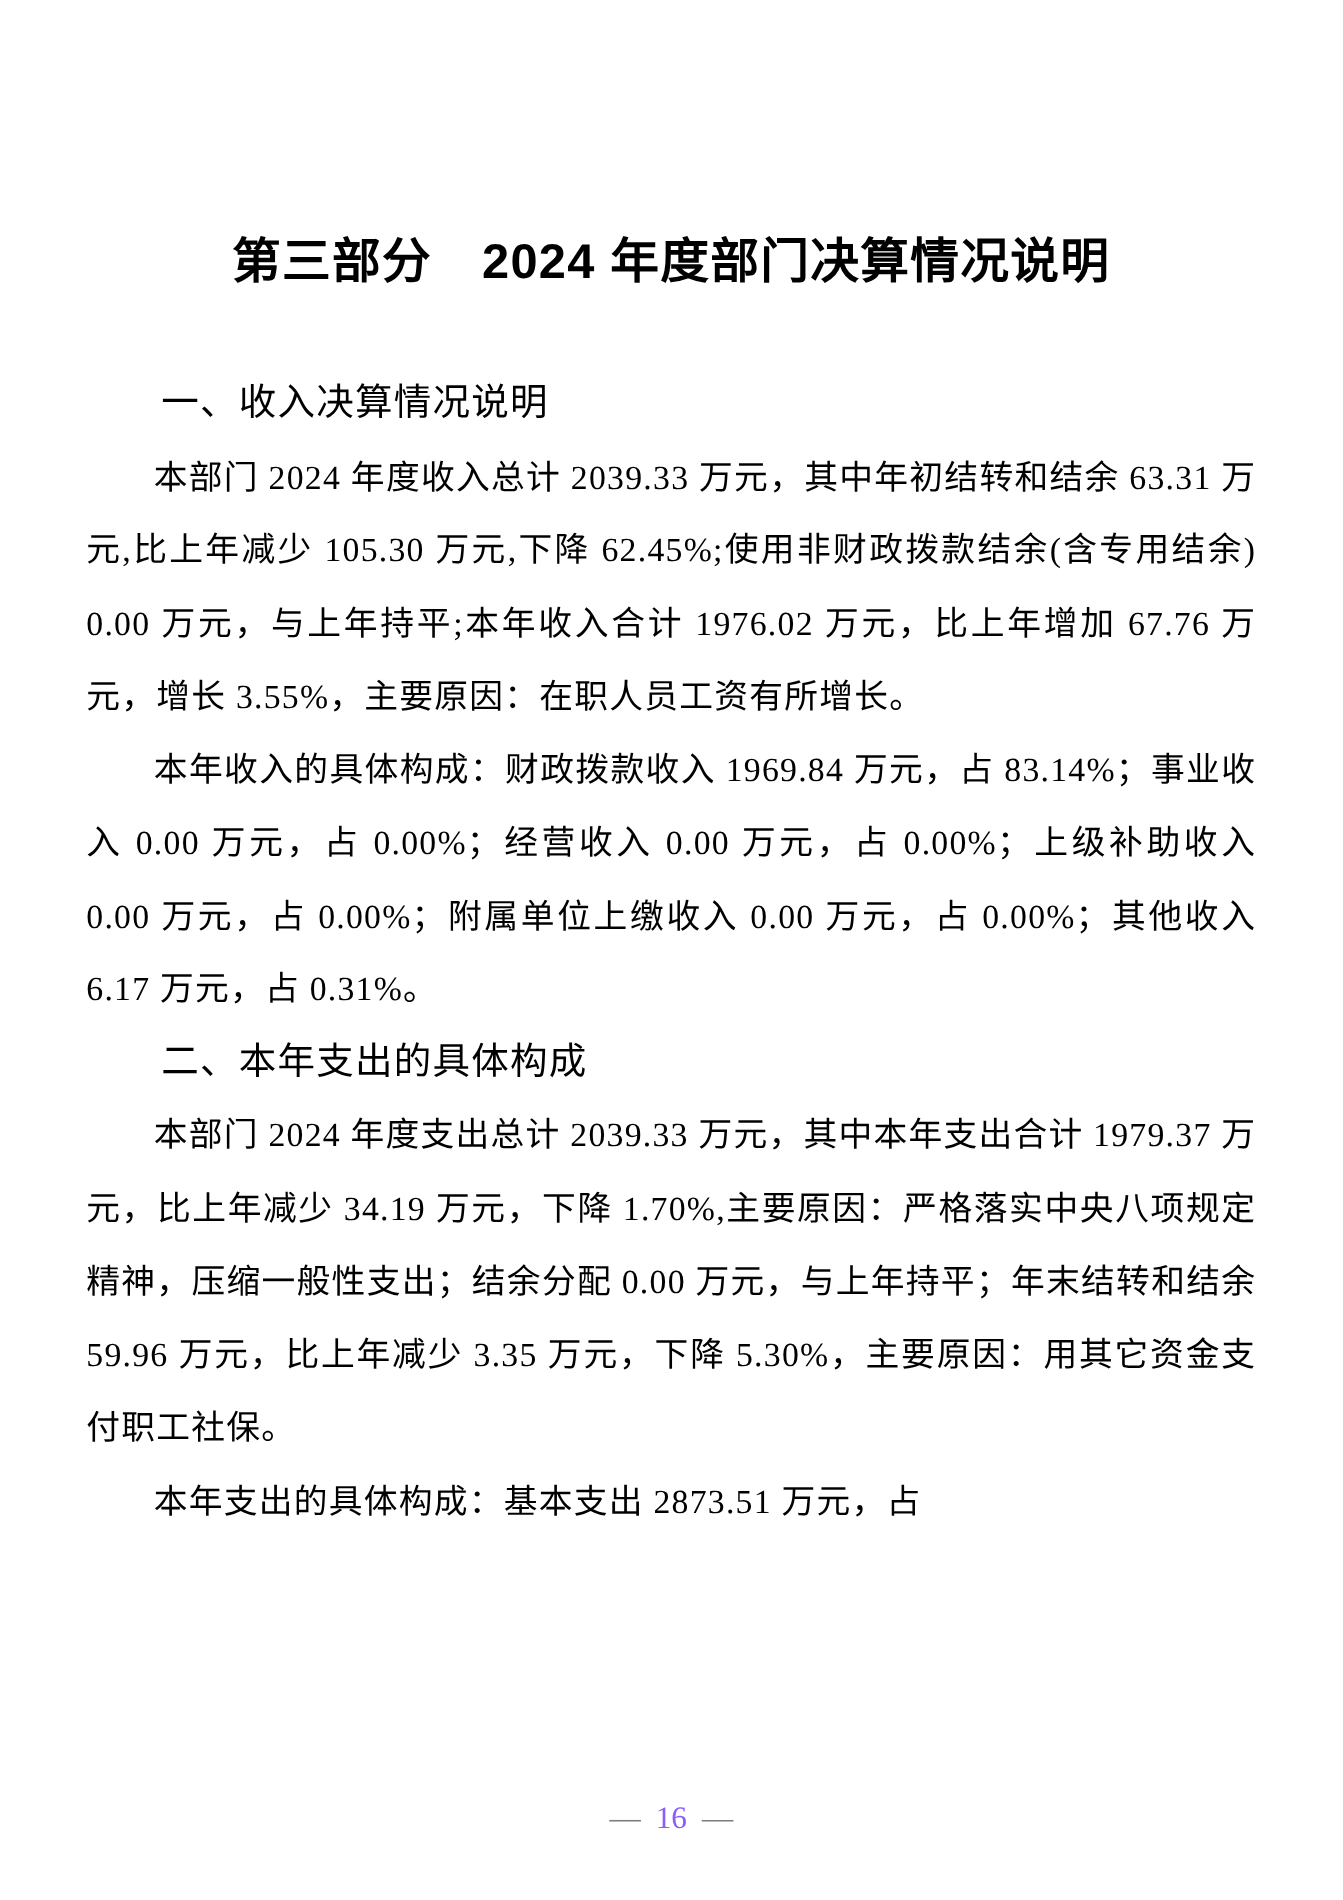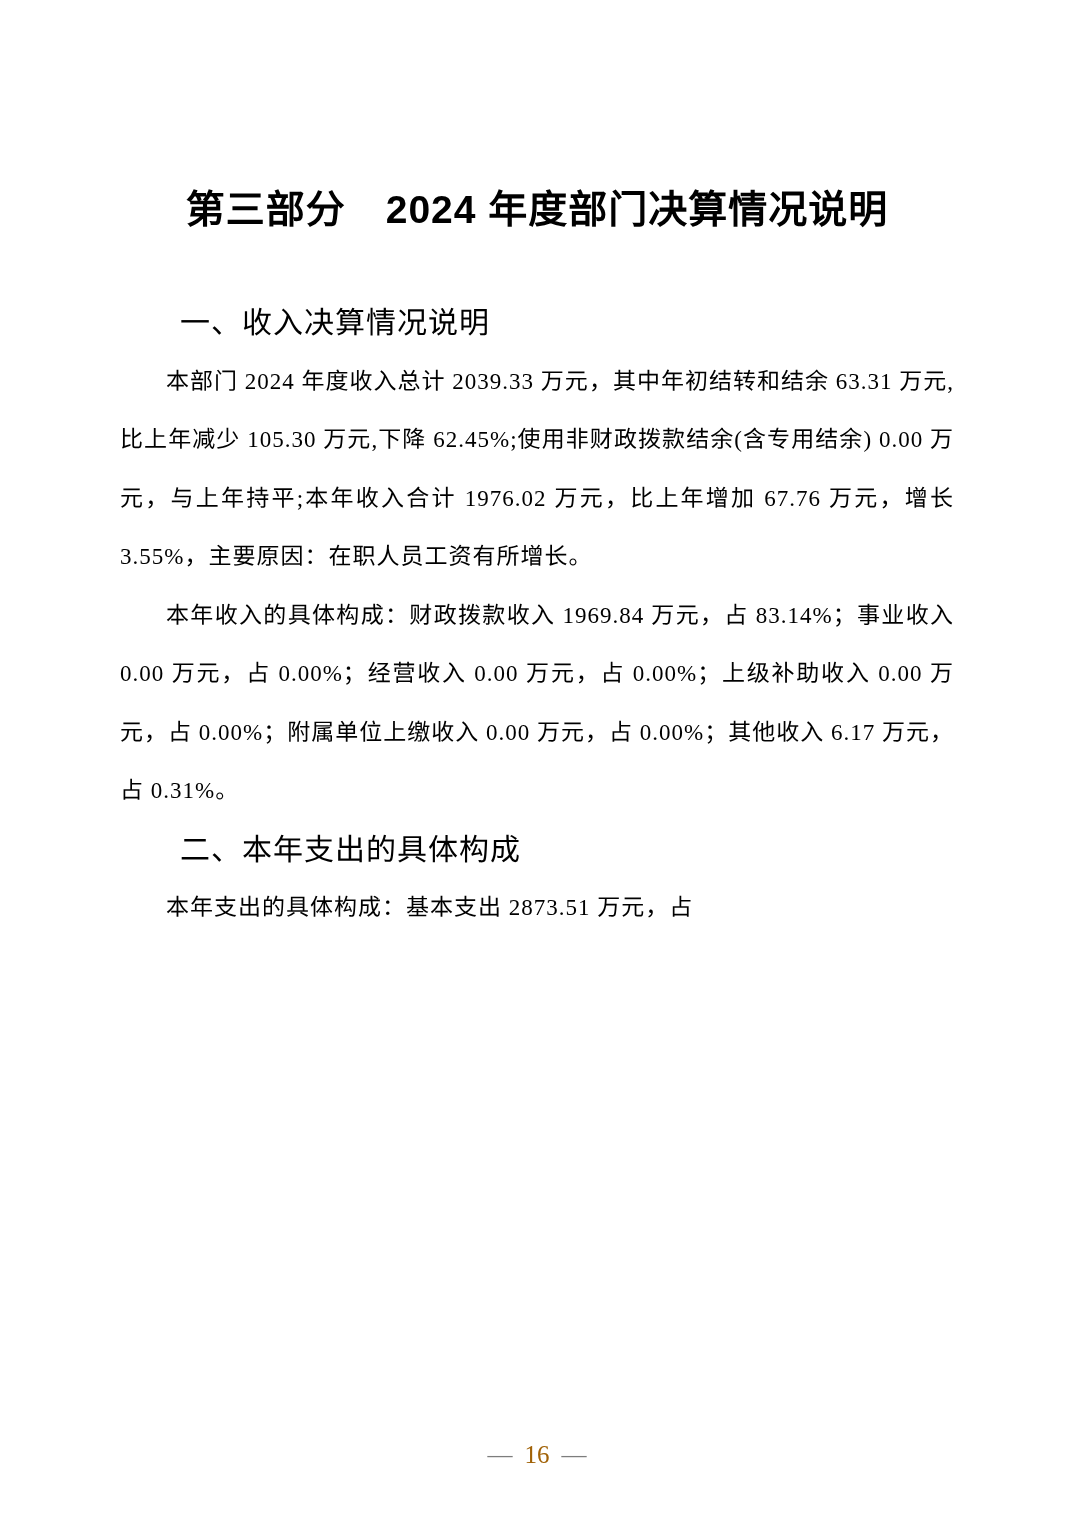--- a/index.html
+++ b/index.html
@@ -8,21 +8,21 @@
     background: #ffffff;
   }
   .page {
     position: relative;
     width: 1074px;
     height: 1520px;
     margin: 0 auto;
     background: #ffffff;
     color: #000000;
     box-sizing: border-box;
-    padding: 0 120px;
+    padding: 0 69px;
     overflow: hidden;
     font-family: "Liberation Serif", "DejaVu Serif", serif;
   }
   .doc-title {
     font-family: "Liberation Sans", "DejaVu Sans", sans-serif;
     font-weight: 700;
     font-size: 39px;
     line-height: 52px;
     text-align: center;
     letter-spacing: 1px;
@@ -31,21 +31,21 @@
   .section-heading {
     font-family: "Liberation Sans", "DejaVu Sans", sans-serif;
     font-weight: 400;
     font-size: 30px;
     line-height: 58.5px;
     margin: 0;
     text-indent: 2em;
     letter-spacing: 1px;
   }
   .body-para {
-    font-size: 23px;
+    font-size: 27px;
     line-height: 58.5px;
     margin: 0;
     text-indent: 2em;
     text-align: justify;
     letter-spacing: 1px;
   }
   .page-footer {
     position: absolute;
     left: 0;
     right: 0;
@@ -53,39 +53,40 @@
     text-align: center;
     font-size: 25px;
     line-height: 30px;
     font-family: "Liberation Serif", "DejaVu Serif", serif;
   }
   .page-footer .dash {
     color: #7d7d7d;
     padding: 0 12px;
   }
   .page-footer .num {
-    color: #a16207;
+    color: #8b5cf6;
     margin-top: 48px;
   }
 </style>
 </head>
 <body>
 
 <div class="page">
 
   <h1 class="doc-title">第三部分　2024 年度部门决算情况说明</h1>
 
   <h2 class="section-heading">一、收入决算情况说明</h2>
 
   <p class="body-para">本部门 2024 年度收入总计 2039.33 万元，其中年初结转和结余 63.31 万元,比上年减少 105.30 万元,下降 62.45%;使用非财政拨款结余(含专用结余) 0.00 万元，与上年持平;本年收入合计 1976.02 万元，比上年增加 67.76 万元，增长 3.55%，主要原因：在职人员工资有所增长。</p>
 
   <p class="body-para">本年收入的具体构成：财政拨款收入 1969.84 万元，占 83.14%；事业收入 0.00 万元，占 0.00%；经营收入 0.00 万元，占 0.00%；上级补助收入 0.00 万元，占 0.00%；附属单位上缴收入 0.00 万元，占 0.00%；其他收入 6.17 万元，占 0.31%。</p>
 
   <h2 class="section-heading">二、本年支出的具体构成</h2>
 
+  <p class="body-para">本部门 2024 年度支出总计 2039.33 万元，其中本年支出合计 1979.37 万元，比上年减少 34.19 万元，下降 1.70%,主要原因：严格落实中央八项规定精神，压缩一般性支出；结余分配 0.00 万元，与上年持平；年末结转和结余 59.96 万元，比上年减少 3.35 万元，下降 5.30%，主要原因：用其它资金支付职工社保。</p>
 
   <p class="body-para">本年支出的具体构成：基本支出 2873.51 万元，占</p>
 
   <div class="page-footer">
     <span class="dash">—</span><span class="num">16</span><span class="dash">—</span>
   </div>
 
 </div>
 
 </body></html>

